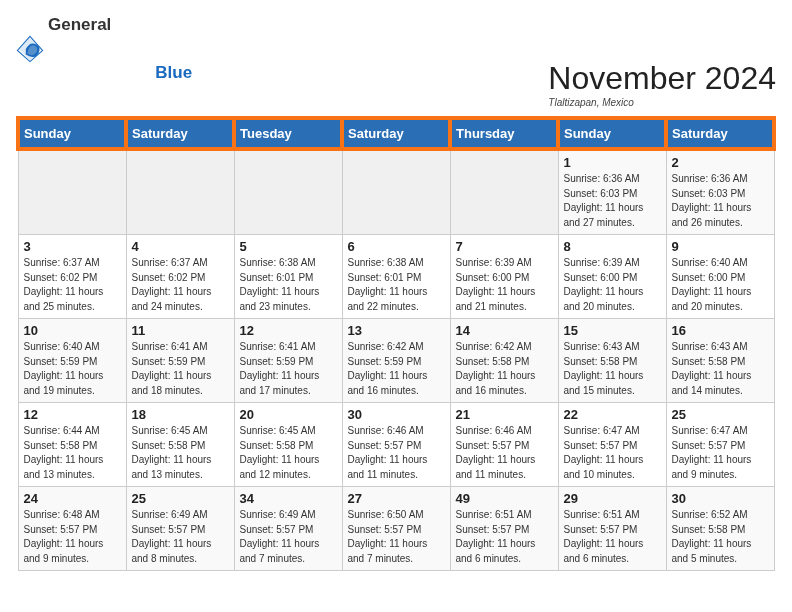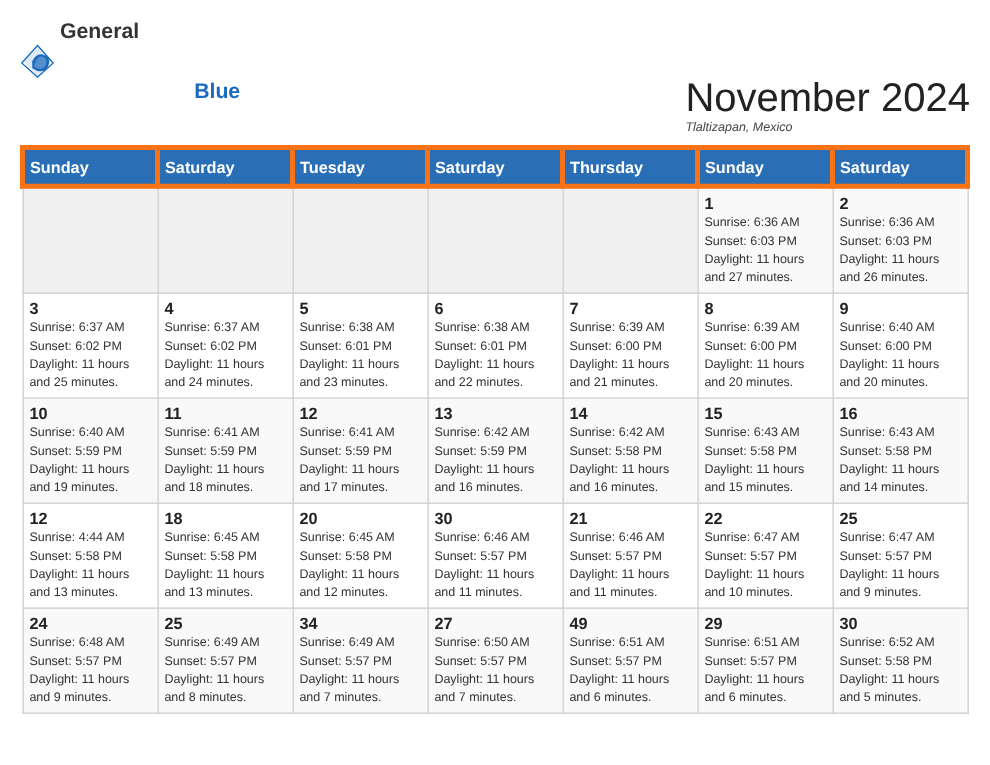--- a/index.html
+++ b/index.html
@@ -228,21 +228,21 @@
         <td>
           <span class="day-number">16</span>
           <div class="day-info">Sunrise: 6:43 AM
 Sunset: 5:58 PM
 Daylight: 11 hours and 14 minutes.</div>
         </td>
       </tr>
       <tr>
         <td>
           <span class="day-number">12</span>
-          <div class="day-info">Sunrise: 4:44 AM
+          <div class="day-info">Sunrise: 6:44 AM
 Sunset: 5:58 PM
 Daylight: 11 hours and 13 minutes.</div>
         </td>
         <td>
           <span class="day-number">18</span>
           <div class="day-info">Sunrise: 6:45 AM
 Sunset: 5:58 PM
 Daylight: 11 hours and 13 minutes.</div>
         </td>
         <td>

